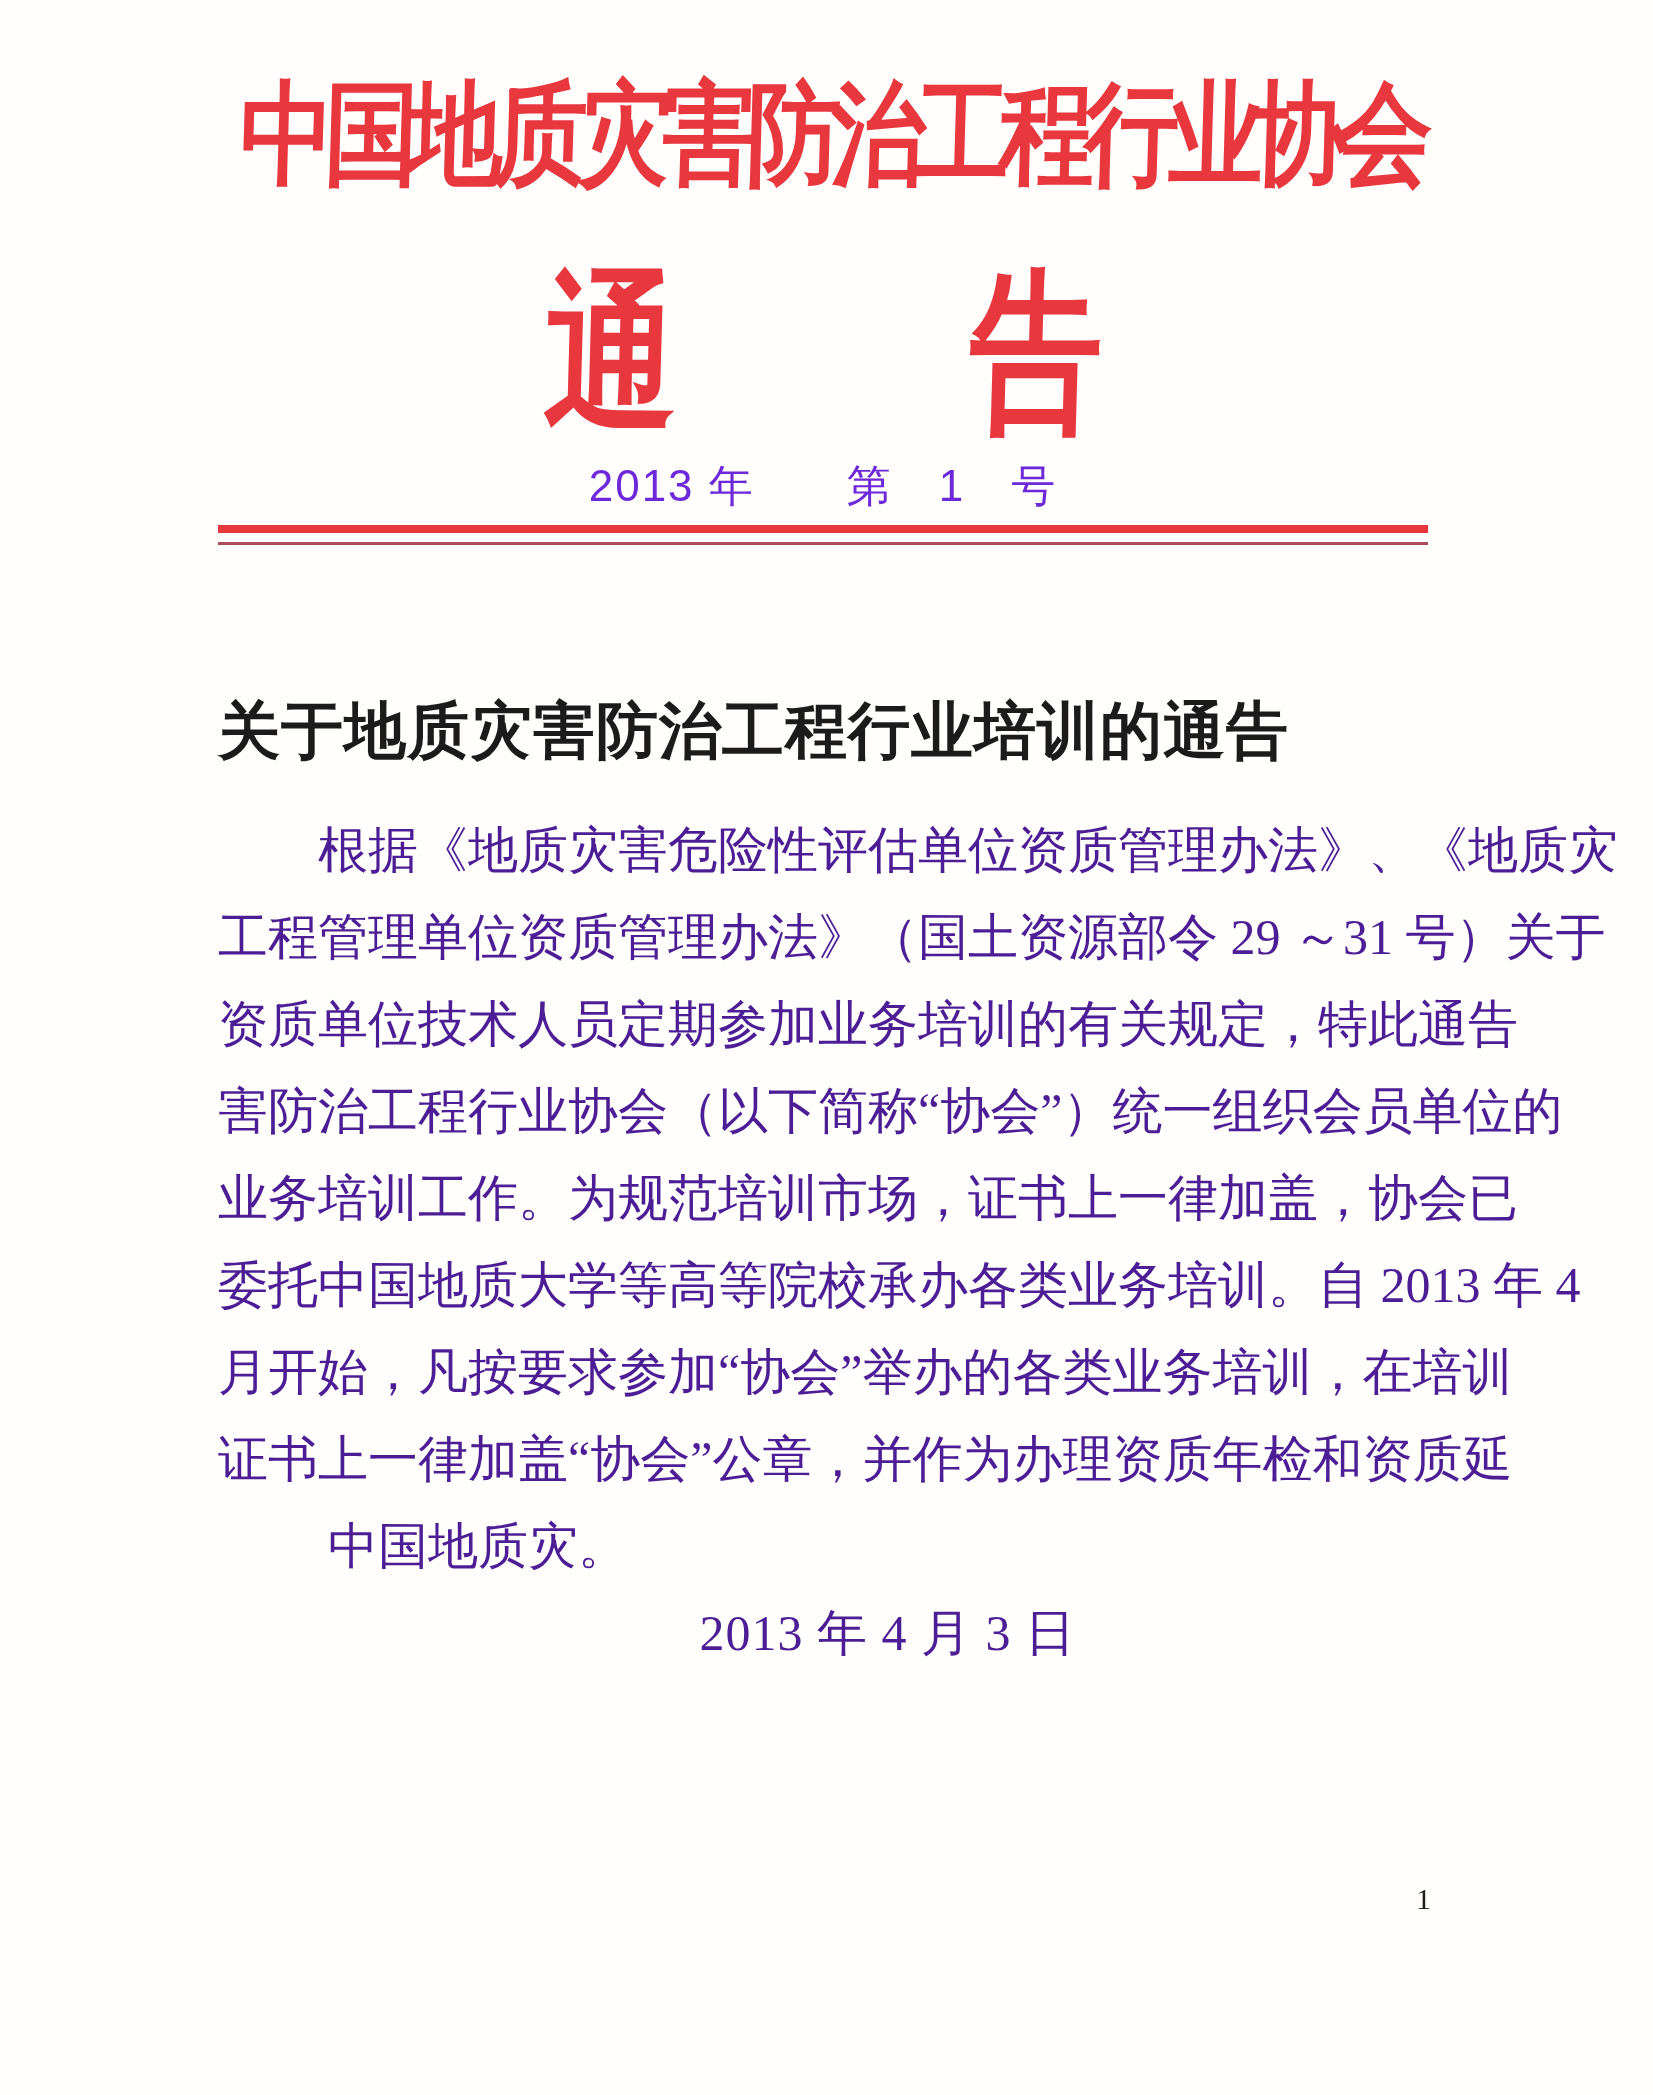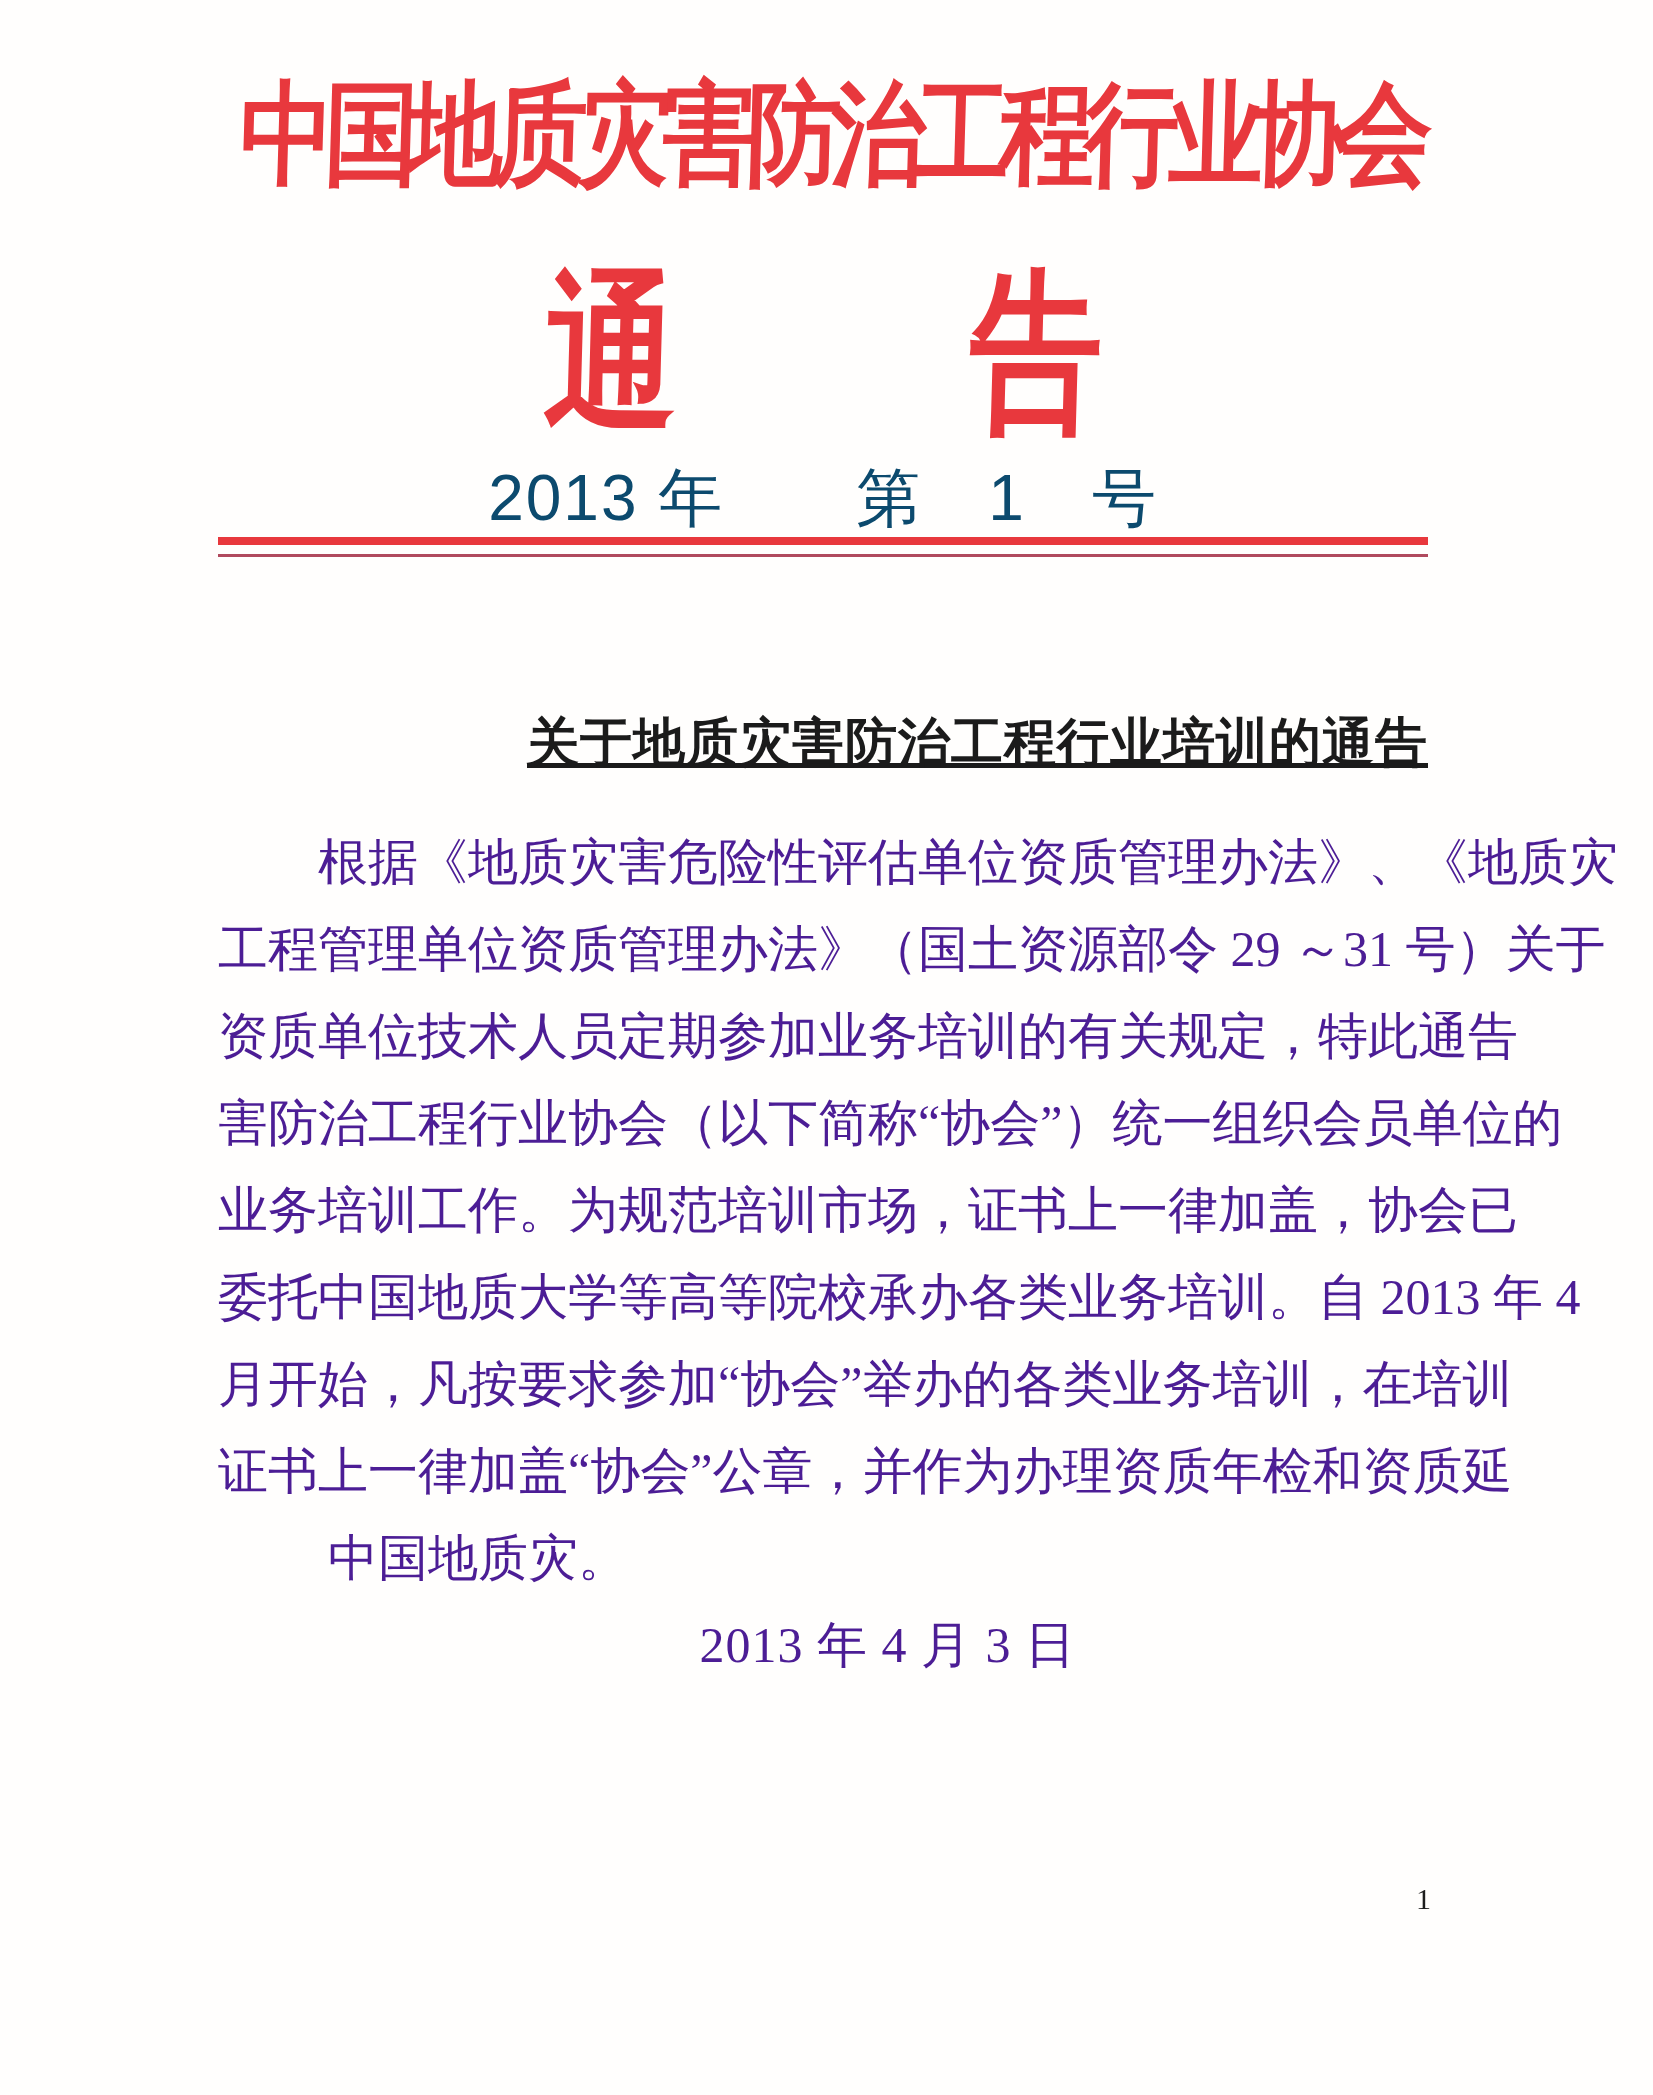--- a/index.html
+++ b/index.html
@@ -46,49 +46,48 @@
     font-weight:bold;
   }
   .banner span{
     display:inline-block;
     font-size:170px;
     line-height:172px;
     transform:scaleX(.78) skewX(-2deg);
     transform-origin:center;
   }
   .issue-no{
-    margin-top:32px;
+    margin-top:20px;
     text-align:center;
     font-family:"Liberation Sans", sans-serif;
-    font-size:64px;
+    font-size:44px;
     line-height:52px;
-    color:#0c4a6e;
+    color:#6d28d9;
     letter-spacing:2px;
   }
   .rule-thick{
     margin-top:13px;
     height:8px;
     background:var(--red);
   }
   .rule-thin{
     margin-top:9px;
     height:3px;
     background:var(--rule_thin);
   }
   
   .doc-title{
     margin:152px 0 0 0;
-    text-align:right;
-    font-size:52px;
+    text-align:left;
+    font-size:62px;
     line-height:68px;
     font-weight:bold;
     color:var(--title_ink);
     letter-spacing:1px;
     white-space:nowrap;
-    text-decoration:underline;
   }
   .body{
     margin-top:42px;
     font-size:50px;
     line-height:87px;
     color:#4c1d95;
   }
   .bline{
     text-align:justify;
     text-align-last:justify;

